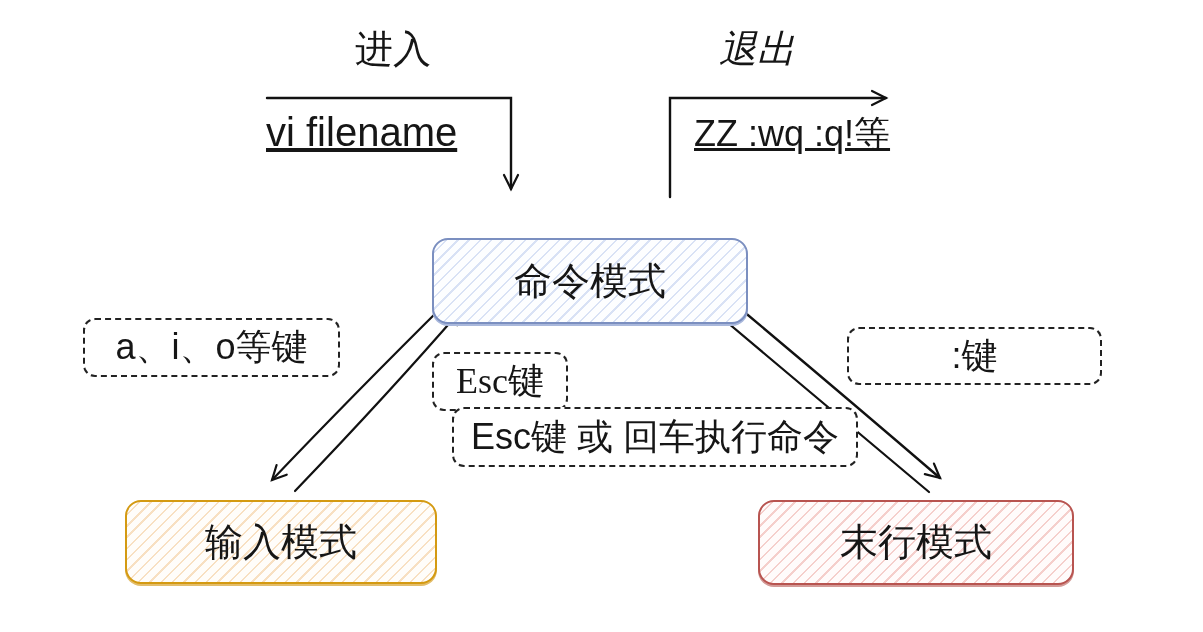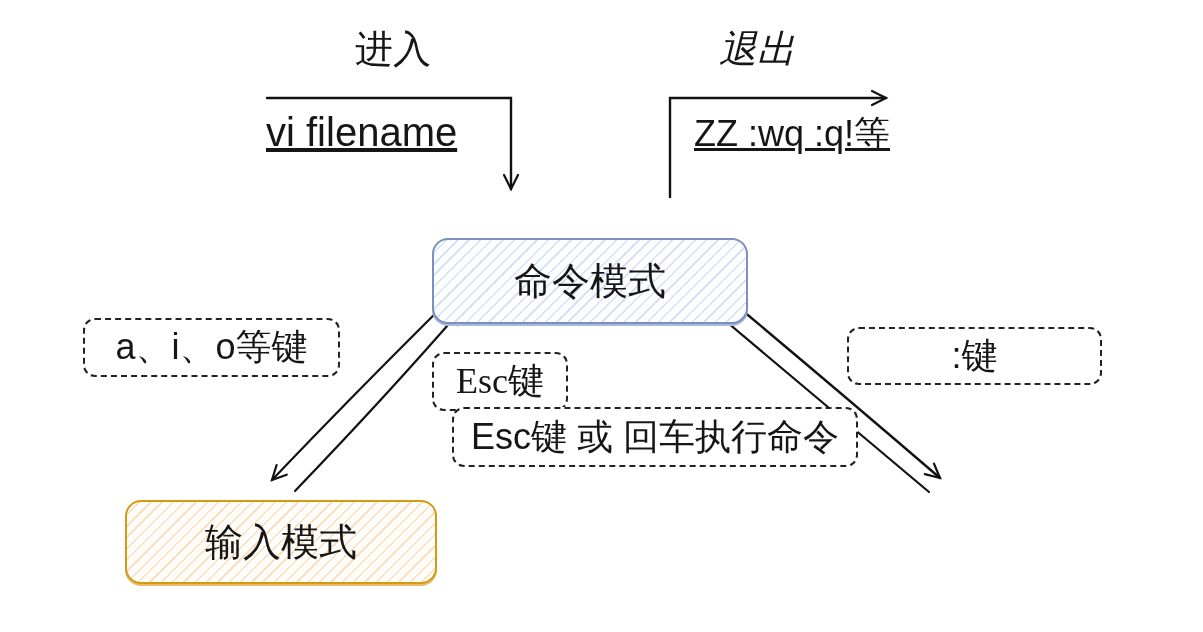--- a/index.html
+++ b/index.html
@@ -118,20 +118,23 @@
   <div class="txt caption-zz">ZZ :wq :q!等</div>
 
   <div class="node node-command">
     <span>命令模式</span>
   </div>
 
   <div class="node node-input">
     <span>输入模式</span>
   </div>
 
+  <div class="node node-lastline">
+    <span>末行模式</span>
+  </div>
 
   <div class="keybox keybox-aio">
     <span>a、i、o等键</span>
   </div>
 
   <div class="keybox keybox-esc">
     <span>Esc键</span>
   </div>
 
   <div class="keybox keybox-colon">

